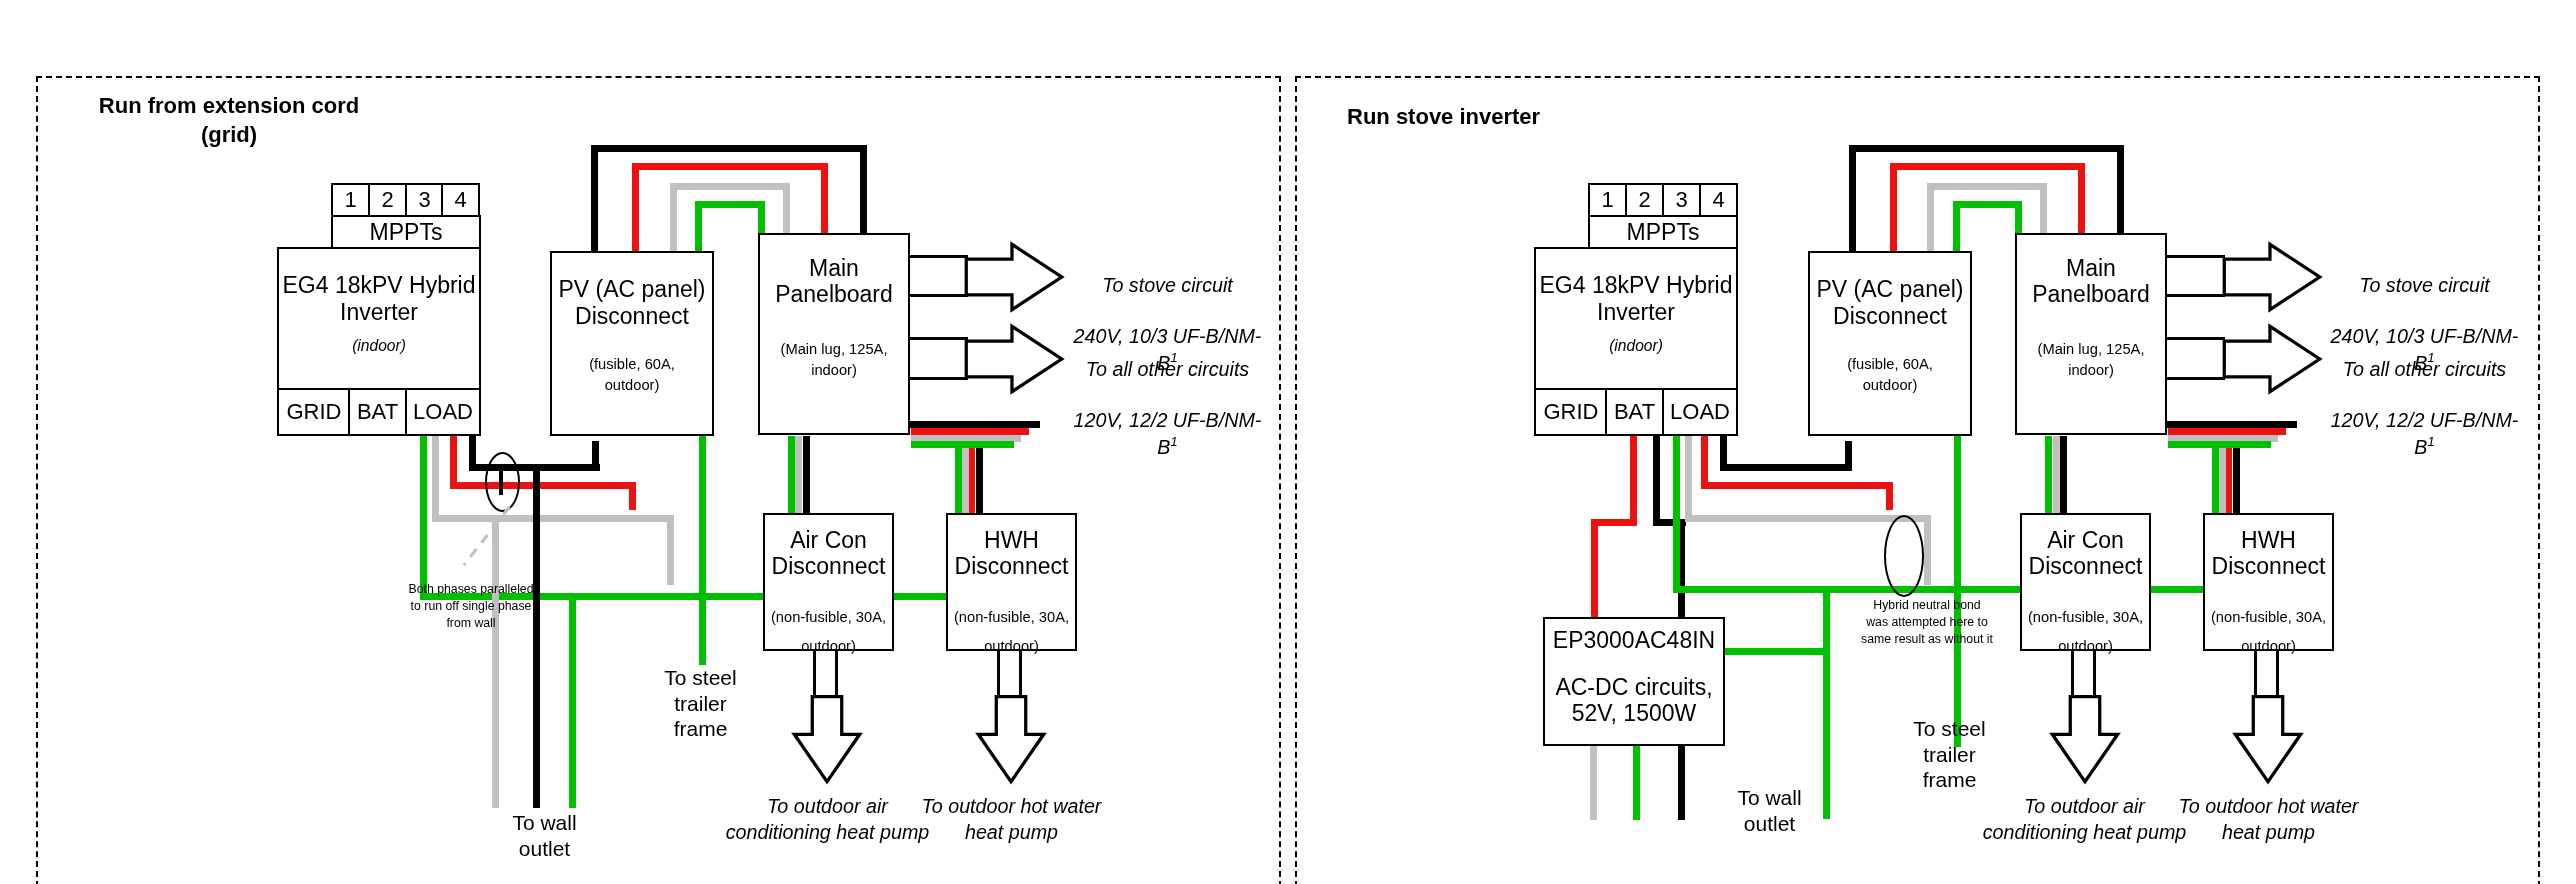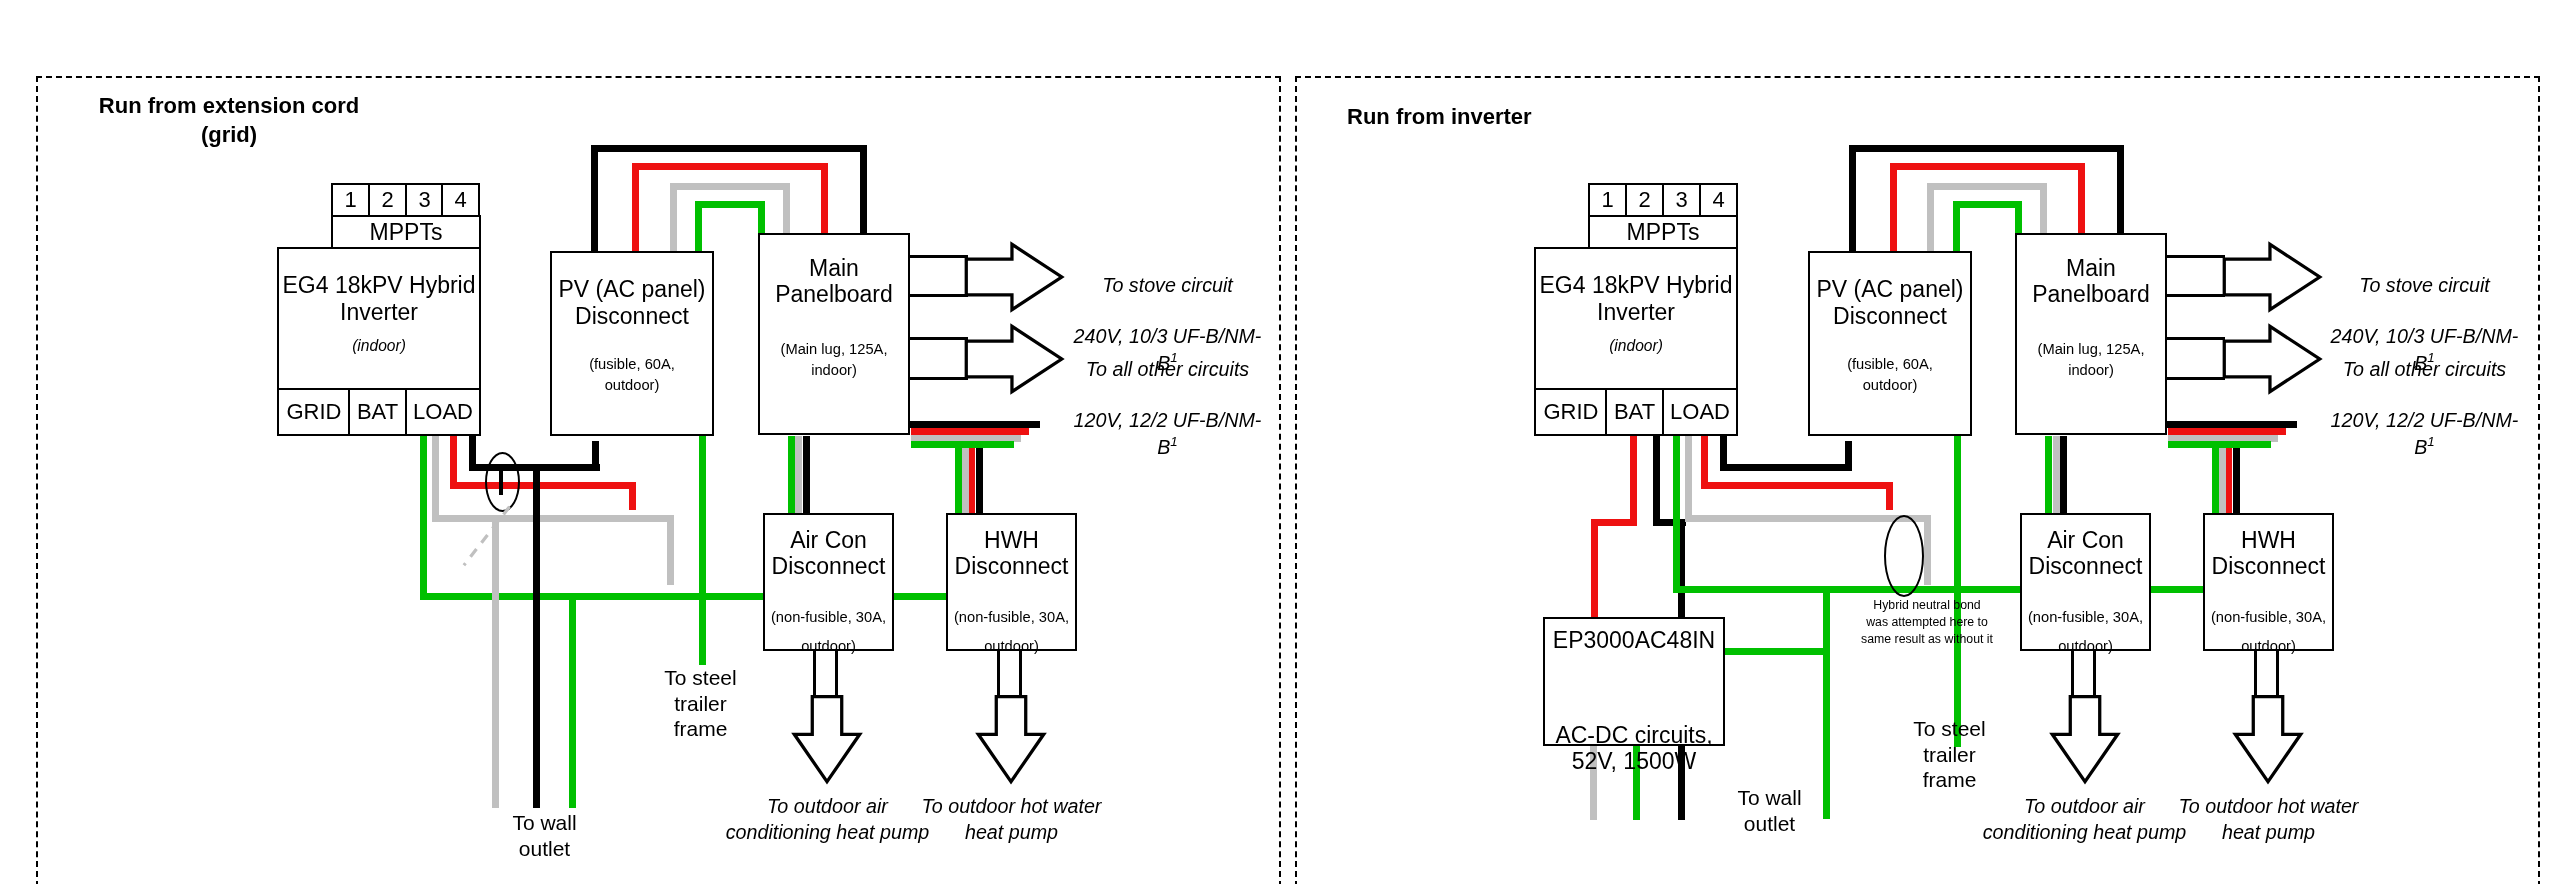--- a/index.html
+++ b/index.html
@@ -124,20 +124,23 @@
   <div class="lbl-i" style="left:1065px;top:291px;width:205px;">
     <div>To all other circuits</div>
     <div><span>120V, 12/2 UF-B/NM-B</span><sup>1</sup></div>
   </div>
 
   <div class="ellipse" style="left:485px;top:412px;width:31px;height:56px;"></div>
   <div class="w" style="left:499px;top:424px;width:4.1px;height:31px;background:#000;"></div>
   <svg class="w" style="left:459px;top:463px;" width="57" height="66" viewBox="0 0 70 80">
     <line x1="62" y1="4" x2="6" y2="76" stroke="#c0c0c0" stroke-width="4" stroke-dasharray="12,10"></line>
   </svg>
+  <div class="note" style="left:348px;top:541px;width:246px;">Both phases paralleled
+to run off single phase
+from wall</div>
 
   <div class="box" style="left:763px;top:473px;width:131px;height:138px;">
     <div class="bt" style="white-space:pre-line;margin-top:11.5px;">Air Con
 Disconnect</div>
     <div class="bs" style="white-space:pre-line;margin-top:23px;line-height:2;">(non-fusible, 30A,
 outdoor)</div>
   </div>
   <div class="w" style="left:813px;top:609px;width:3.3px;height:59px;background:#000;"></div>
   <div class="w" style="left:835px;top:609px;width:3.3px;height:59px;background:#000;"></div>
   <svg class="arrow-d" style="left:791px;top:655px;" width="72" height="90" viewBox="0 0 88 110">
@@ -160,21 +163,21 @@
   <div class="lbl-i" style="left:905px;top:754px;width:213px;">To outdoor hot water
 heat pump</div>
 
   <div class="lbl" style="left:479px;top:770px;width:131px;">To wall
 outlet</div>
   <div class="lbl" style="left:635px;top:625px;width:131px;">To steel
 trailer
 frame</div>
 
   <div class="panel" style="left:1295px;top:36px;width:1245px;height:811px;"></div>
-  <div class="panel-title" style="left:1347px;top:62px;width:344px;text-align:left;">Run from inverter</div>
+  <div class="panel-title" style="left:1347px;top:62px;width:344px;text-align:left;">Run stove inverter</div>
 
   <div class="w" style="left:1849px;top:105px;width:275px;height:6.6px;background:#000;"></div>
   <div class="w" style="left:1849px;top:105px;width:6.6px;height:109px;background:#000;"></div>
   <div class="w" style="left:2117px;top:105px;width:6.6px;height:109px;background:#000;"></div>
   <div class="w" style="left:1890px;top:123px;width:195px;height:6.6px;background:#ee1111;"></div>
   <div class="w" style="left:1890px;top:123px;width:6.6px;height:91px;background:#ee1111;"></div>
   <div class="w" style="left:2078px;top:123px;width:6.6px;height:91px;background:#ee1111;"></div>
   <div class="w" style="left:1927px;top:143px;width:120px;height:6.6px;background:#c0c0c0;"></div>
   <div class="w" style="left:1927px;top:143px;width:6.6px;height:70px;background:#c0c0c0;"></div>
   <div class="w" style="left:2040px;top:143px;width:6.6px;height:70px;background:#c0c0c0;"></div>
@@ -256,21 +259,21 @@
   <div class="lbl-i" style="left:2322px;top:291px;width:205px;">
     <div>To all other circuits</div>
     <div><span>120V, 12/2 UF-B/NM-B</span><sup>1</sup></div>
   </div>
 
   <div class="ellipse" style="left:1884px;top:475px;width:36px;height:78px;"></div>
   <div class="note" style="left:1837px;top:557px;width:180px;">Hybrid neutral bond
 was attempted here to
 same result as without it</div>
 
-  <div class="box" style="left:1543px;top:577px;width:182px;height:129px;gap:48px;">
+  <div class="box" style="left:1543px;top:577px;width:182px;height:129px;">
     <div class="bt" style="margin-top:8.2px;">EP3000AC48IN</div>
     <div class="bt" style="white-space:pre-line;margin-top:19.7px;">AC-DC circuits,
 52V, 1500W</div>
   </div>
 
   <div class="w" style="left:2045px;top:396px;width:6.6px;height:78px;background:#00c000;"></div>
   <div class="w" style="left:2053px;top:396px;width:6.6px;height:78px;background:#c0c0c0;"></div>
   <div class="w" style="left:2060px;top:396px;width:7.4px;height:78px;background:#000;"></div>
 
   <div class="w" style="left:2166px;top:381px;width:131px;height:7.4px;background:#000;"></div>

